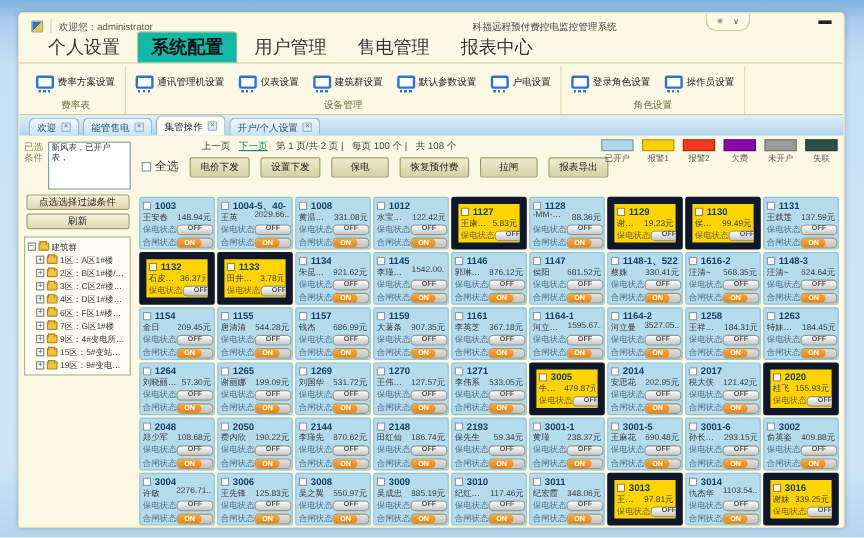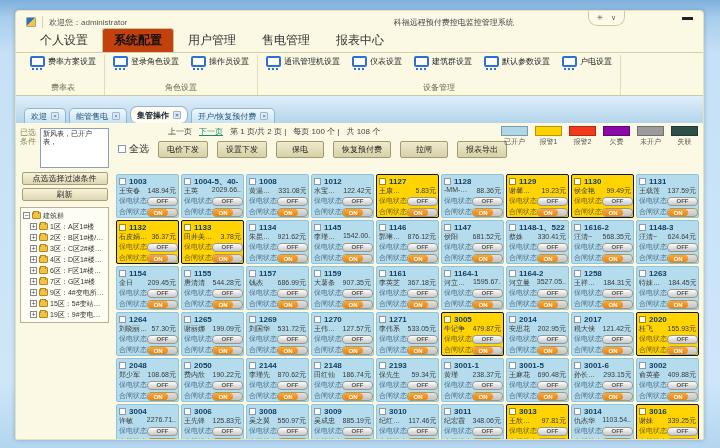--- a/index.html
+++ b/index.html
@@ -17,40 +17,40 @@
   .tb-sep { width:1px; height:12px; background:#d8d3ab; margin-right:6px; }
   .welcome { font-size:8px; color:#555; }
   .apptitle { position:absolute; left:55%; font-size:8px; color:#444; white-space:nowrap; }
   .pillctl { position:absolute; right:78px; top:0; height:15px; padding:1px 8px; display:flex; gap:8px; align-items:center;
     background:#fdfbe8; border:1px solid #cfcaa0; border-top:none; border-radius:0 0 9px 9px; font-size:8px; color:#667; }
   .pill-x { font-size:7px; color:#556; } .pill-v { font-size:7px; color:#556; }
   .minbtn { position:absolute; right:10px; top:6px; width:11px; height:3px; background:#222; }
 
   
   .menubar { display:flex; align-items:flex-end; gap:2px; height:20px; padding-left:12px; border-bottom:1px solid #d5d0a8; }
-  .mtab { font-size:12px; color:#333; padding:3px 11px 3px 11px; border:1px solid transparent; border-bottom:none; cursor:default; }
-  .mtab.active { background:#c2410c; border-color:#c9c49c; border-radius:3px 3px 0 0; font-weight:bold; color:#111; }
+  .mtab { font-size:15px; color:#333; padding:3px 11px 3px 11px; border:1px solid transparent; border-bottom:none; cursor:default; }
+  .mtab.active { background:#14b8a6; border-color:#c9c49c; border-radius:3px 3px 0 0; font-weight:bold; color:#111; }
 
   
   .ribbon { display:flex; height:42px; padding:2px 4px 0 6px; }
   .rgroup { display:flex; flex-direction:column; padding:0 6px; border-right:1px solid #e2ddb8; }
-  .gbtns { flex:1; display:flex; align-items:flex-start; gap:8px; }
+  .gbtns { flex:1; display:flex; align-items:center; gap:8px; }
   .rbtn { display:flex; align-items:center; gap:3px; font-size:8px; color:#222; padding:1px 2px; cursor:default; white-space:nowrap; }
   .ricon { position:relative; width:15px; height:11px; background:#fff; border:2px solid #2e71d3; border-radius:2px; flex:0 0 auto; }
   .ricon::after { content:''; position:absolute; left:0; right:0; bottom:-5px; height:2px;
     background:repeating-linear-gradient(90deg,#2e71d3 0 2px,transparent 2px 4px); }
   .glabel { font-size:8px; color:#6f6a4a; text-align:center; padding:1px 0 2px; }
 
   
-  .tabstrip { height:28px; display:flex; align-items:flex-end; gap:3px; padding-left:8px;
+  .tabstrip { height:18px; display:flex; align-items:flex-end; gap:3px; padding-left:8px;
     background:linear-gradient(180deg,#e0effa,#b3d4eb); border-top:1px solid #cdc8a2; }
   .dtab { height:15px; padding:0 6px; display:inline-flex; align-items:center; gap:4px;
     border:1px solid #8fb6d4; border-bottom:none; border-radius:5px 5px 0 0;
     background:linear-gradient(180deg,#eff8fe,#c8e2f2); font-size:8px; color:#23567c; cursor:default; white-space:nowrap; }
-  .dtab.active { height:17px; background:#fffdf2; font-weight:bold; color:#15202e;border-radius:7px; }
+  .dtab.active { height:17px; background:#fffdf2; font-weight:normal; color:#15202e; }
   .dclose { width:8px; height:8px; background:#dceaf5; border:1px solid #9ab7cc; border-radius:1px;
     font-size:6px; line-height:6px; text-align:center; color:#567; }
   .dclose::before { content:'×'; }
 
   
   .content { display:flex; height:328px; }
 
   
   .sidebar { width:96px; padding:5px 3px 0 4px; flex:0 0 auto; }
   .fieldrow { display:flex; gap:2px; margin-bottom:4px; }
@@ -84,21 +84,21 @@
     background:linear-gradient(180deg,#efeacb,#d7d1a8); border:1px solid #a09a72; border-radius:2px; white-space:nowrap; }
   .legend { position:absolute; right:5px; top:3px; display:flex; gap:7px; }
   .litem { width:27px; text-align:center; }
   .lswatch { height:10px; border:1px solid rgba(0,0,0,.28); margin-bottom:1px; }
   .llabel { font-size:7px; color:#555; white-space:nowrap; }
 
   
   .grid { display:grid; grid-template-columns:repeat(9,63px); gap:2px 2px; margin-top:14px; }
   .card { width:63px; height:44px; border-radius:2px; padding:1px 2px; font-size:7px; cursor:default; overflow:hidden; }
   .card.open { background:#b5dcec; border:1px solid #8fc4da; }
-  .card.alarm1 { background:#ffd400; border:1px solid #0f172a; }
+  .card.alarm1 { background:#ffd400; border:6px solid #0f172a; }
   .c-head { display:flex; align-items:center; gap:3px; height:10px; }
   .c-cb { width:7px; height:7px; background:#fff; border:1px solid #8a9aa8; flex:0 0 auto; }
   .alarm1 .c-cb { border-color:#ab8a00; }
   .c-id { font-size:8px; font-weight:bold; color:#123f63; white-space:nowrap; overflow:hidden; }
   .c-sub { display:flex; justify-content:space-between; gap:2px; height:9px; color:#3a3a3a; white-space:nowrap; overflow:hidden; }
   .c-name { overflow:hidden; text-overflow:ellipsis; max-width:30px; }
   .c-amt { overflow:hidden; }
   .c-row { display:flex; justify-content:space-between; align-items:center; height:10px; margin-top:1px; }
   .c-lbl { font-size:7px; color:#4f6f88; white-space:nowrap; }
   .alarm1 .c-lbl { color:#6f5f18; }
@@ -142,71 +142,71 @@
               <span class="ricon"></span>
               <span>费率方案设置</span>
             </div>
           </div>
           <div class="glabel">费率表</div>
         </div>
         <div class="rgroup">
           <div class="gbtns">
             <div class="rbtn">
               <span class="ricon"></span>
-              <span>登录角色设置</span>
+              <span>通讯管理机设置</span>
             </div>
             <div class="rbtn">
               <span class="ricon"></span>
-              <span>操作员设置</span>
+              <span>仪表设置</span>
+            </div>
+            <div class="rbtn">
+              <span class="ricon"></span>
+              <span>建筑群设置</span>
+            </div>
+            <div class="rbtn">
+              <span class="ricon"></span>
+              <span>默认参数设置</span>
+            </div>
+            <div class="rbtn">
+              <span class="ricon"></span>
+              <span>户电设置</span>
             </div>
           </div>
-          <div class="glabel">角色设置</div>
+          <div class="glabel">设备管理</div>
         </div>
         <div class="rgroup">
           <div class="gbtns">
             <div class="rbtn">
               <span class="ricon"></span>
-              <span>通讯管理机设置</span>
+              <span>登录角色设置</span>
             </div>
             <div class="rbtn">
               <span class="ricon"></span>
-              <span>仪表设置</span>
-            </div>
-            <div class="rbtn">
-              <span class="ricon"></span>
-              <span>建筑群设置</span>
-            </div>
-            <div class="rbtn">
-              <span class="ricon"></span>
-              <span>默认参数设置</span>
-            </div>
-            <div class="rbtn">
-              <span class="ricon"></span>
-              <span>户电设置</span>
+              <span>操作员设置</span>
             </div>
           </div>
-          <div class="glabel">设备管理</div>
+          <div class="glabel">角色设置</div>
         </div>
       </div>
 
     <div class="tabstrip">
         <div class="dtab">
           <span>欢迎</span>
           <span class="dclose"></span>
         </div>
         <div class="dtab">
           <span>能管售电</span>
           <span class="dclose"></span>
         </div>
         <div class="dtab active">
           <span>集管操作</span>
           <span class="dclose"></span>
         </div>
         <div class="dtab">
-          <span>开户/恢复预付费</span>
+          <span>开户/个人设置</span>
           <span class="dclose"></span>
         </div>
       </div>
 
     <div class="content">
 
       <div class="sidebar">
         <div class="fieldrow">
           <span class="flabel">已选条件</span>
           <div class="fbox fbox2">

